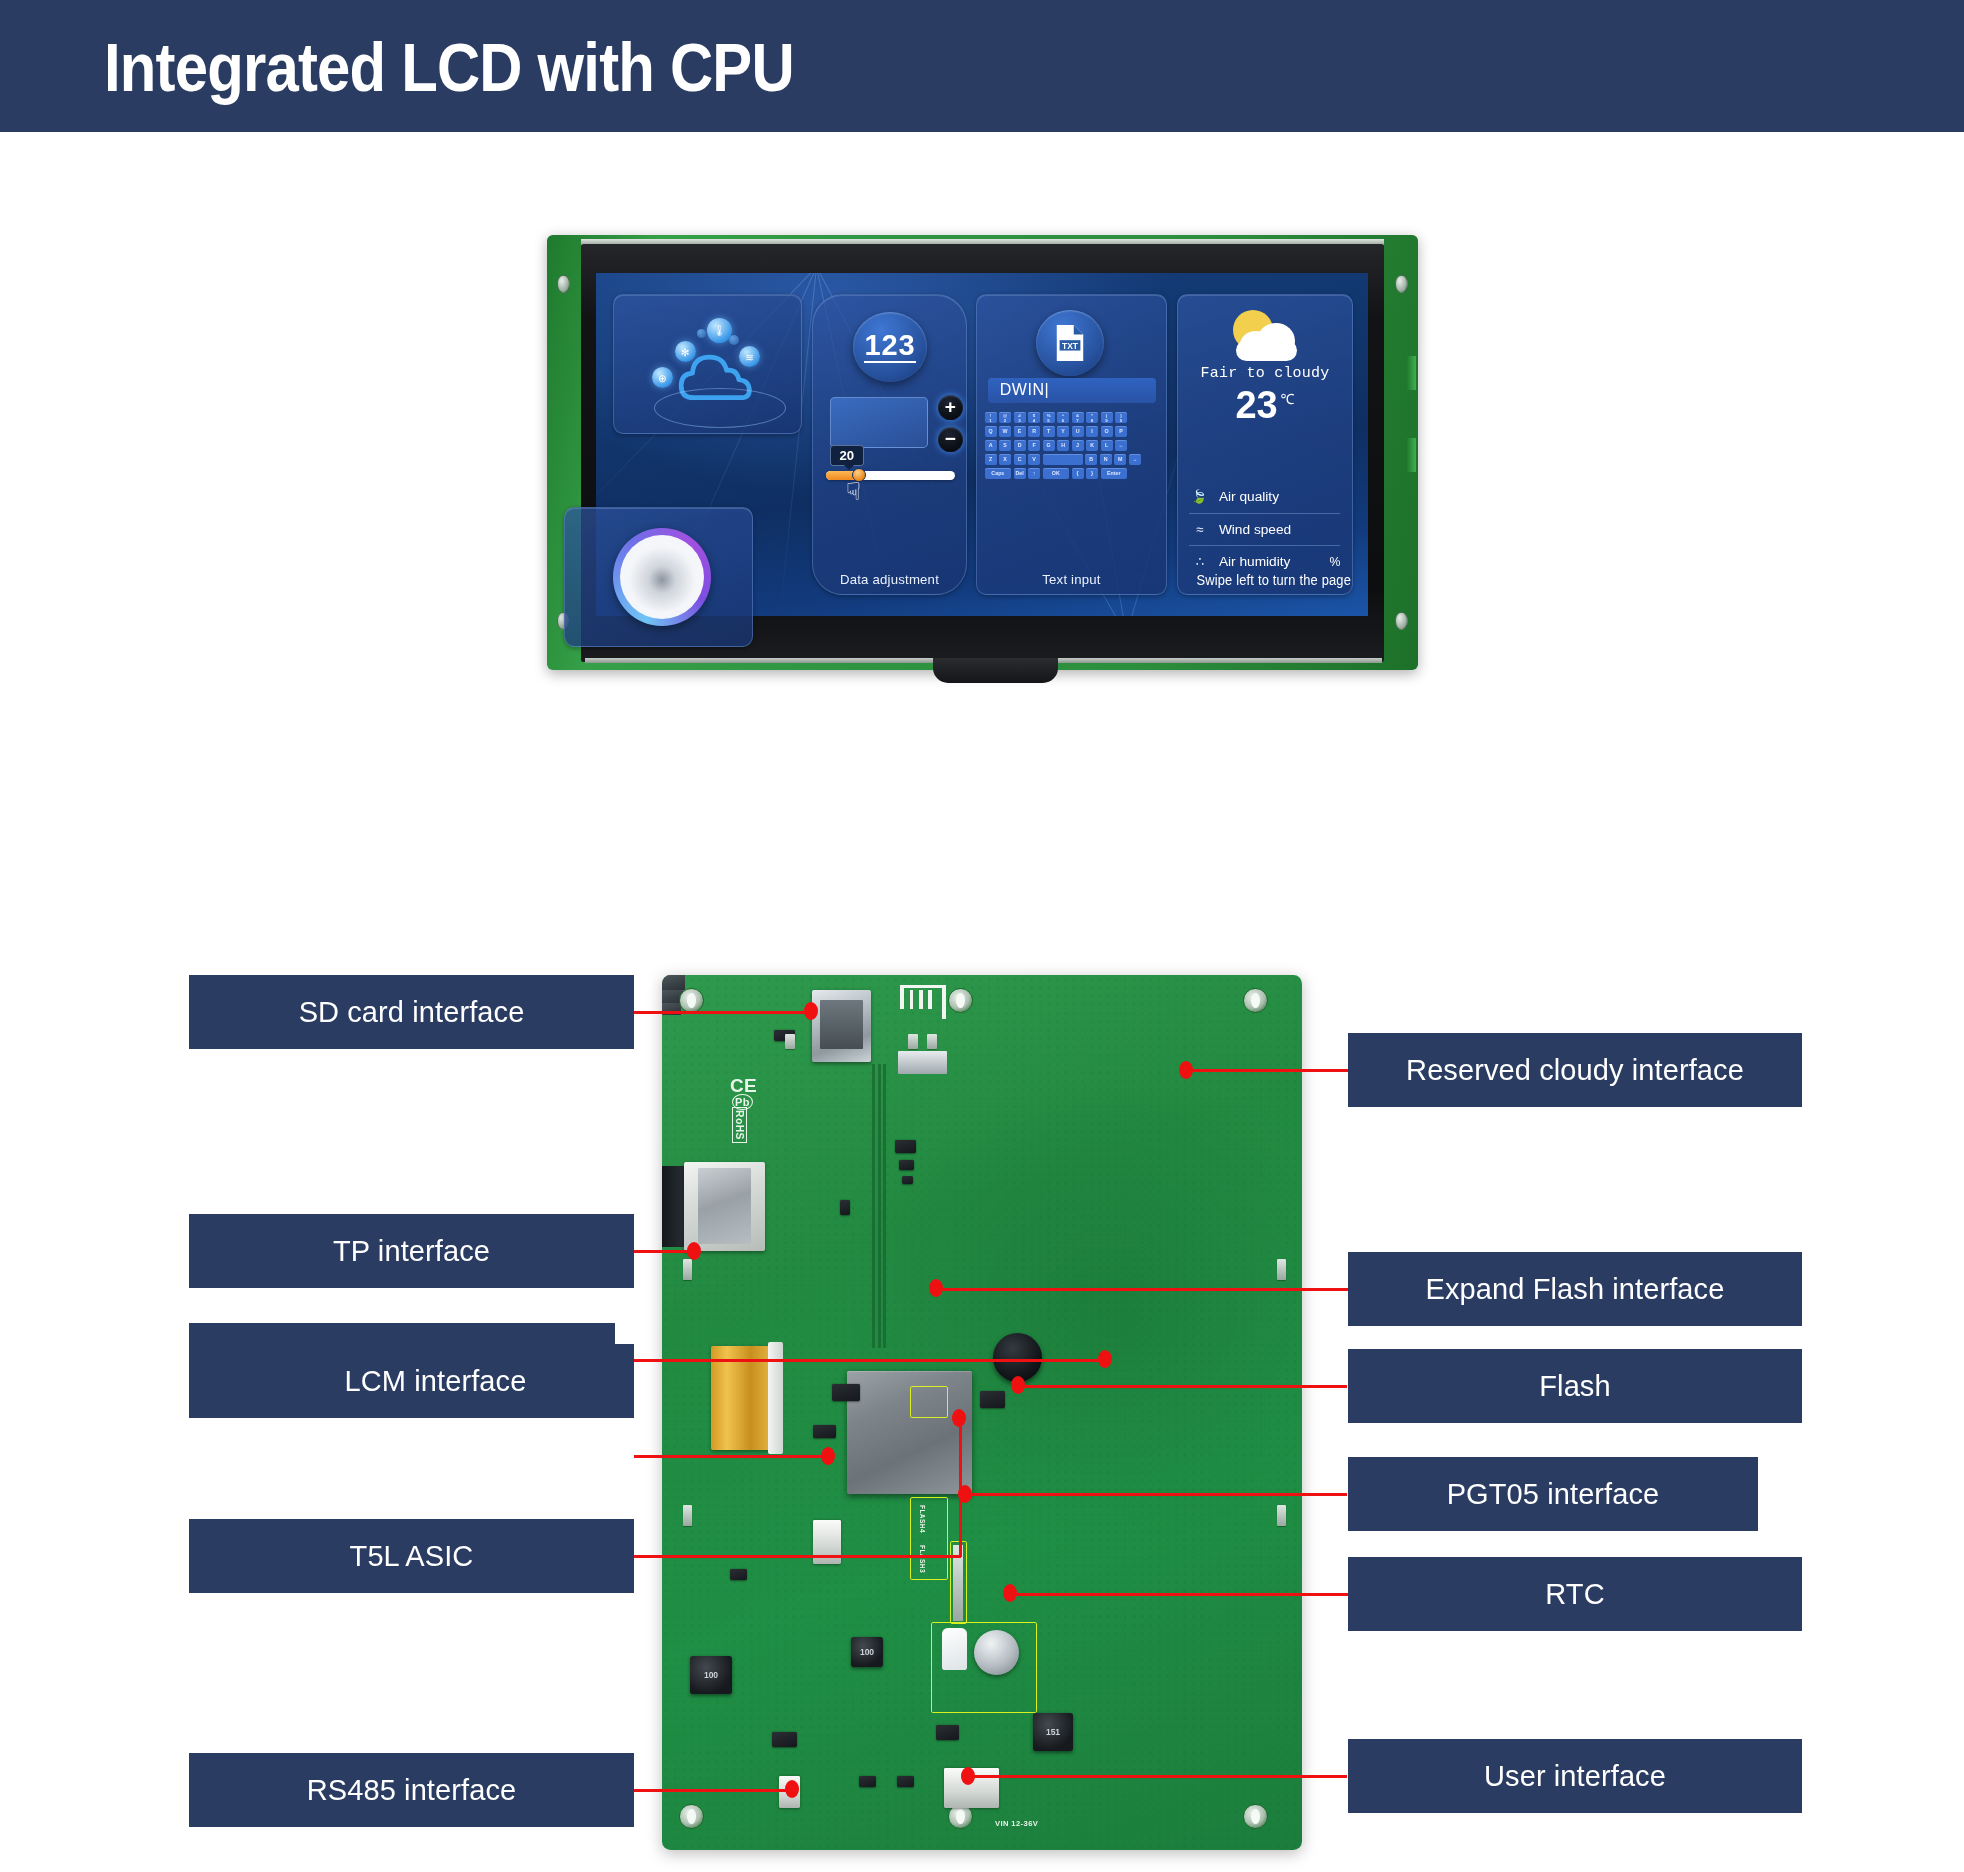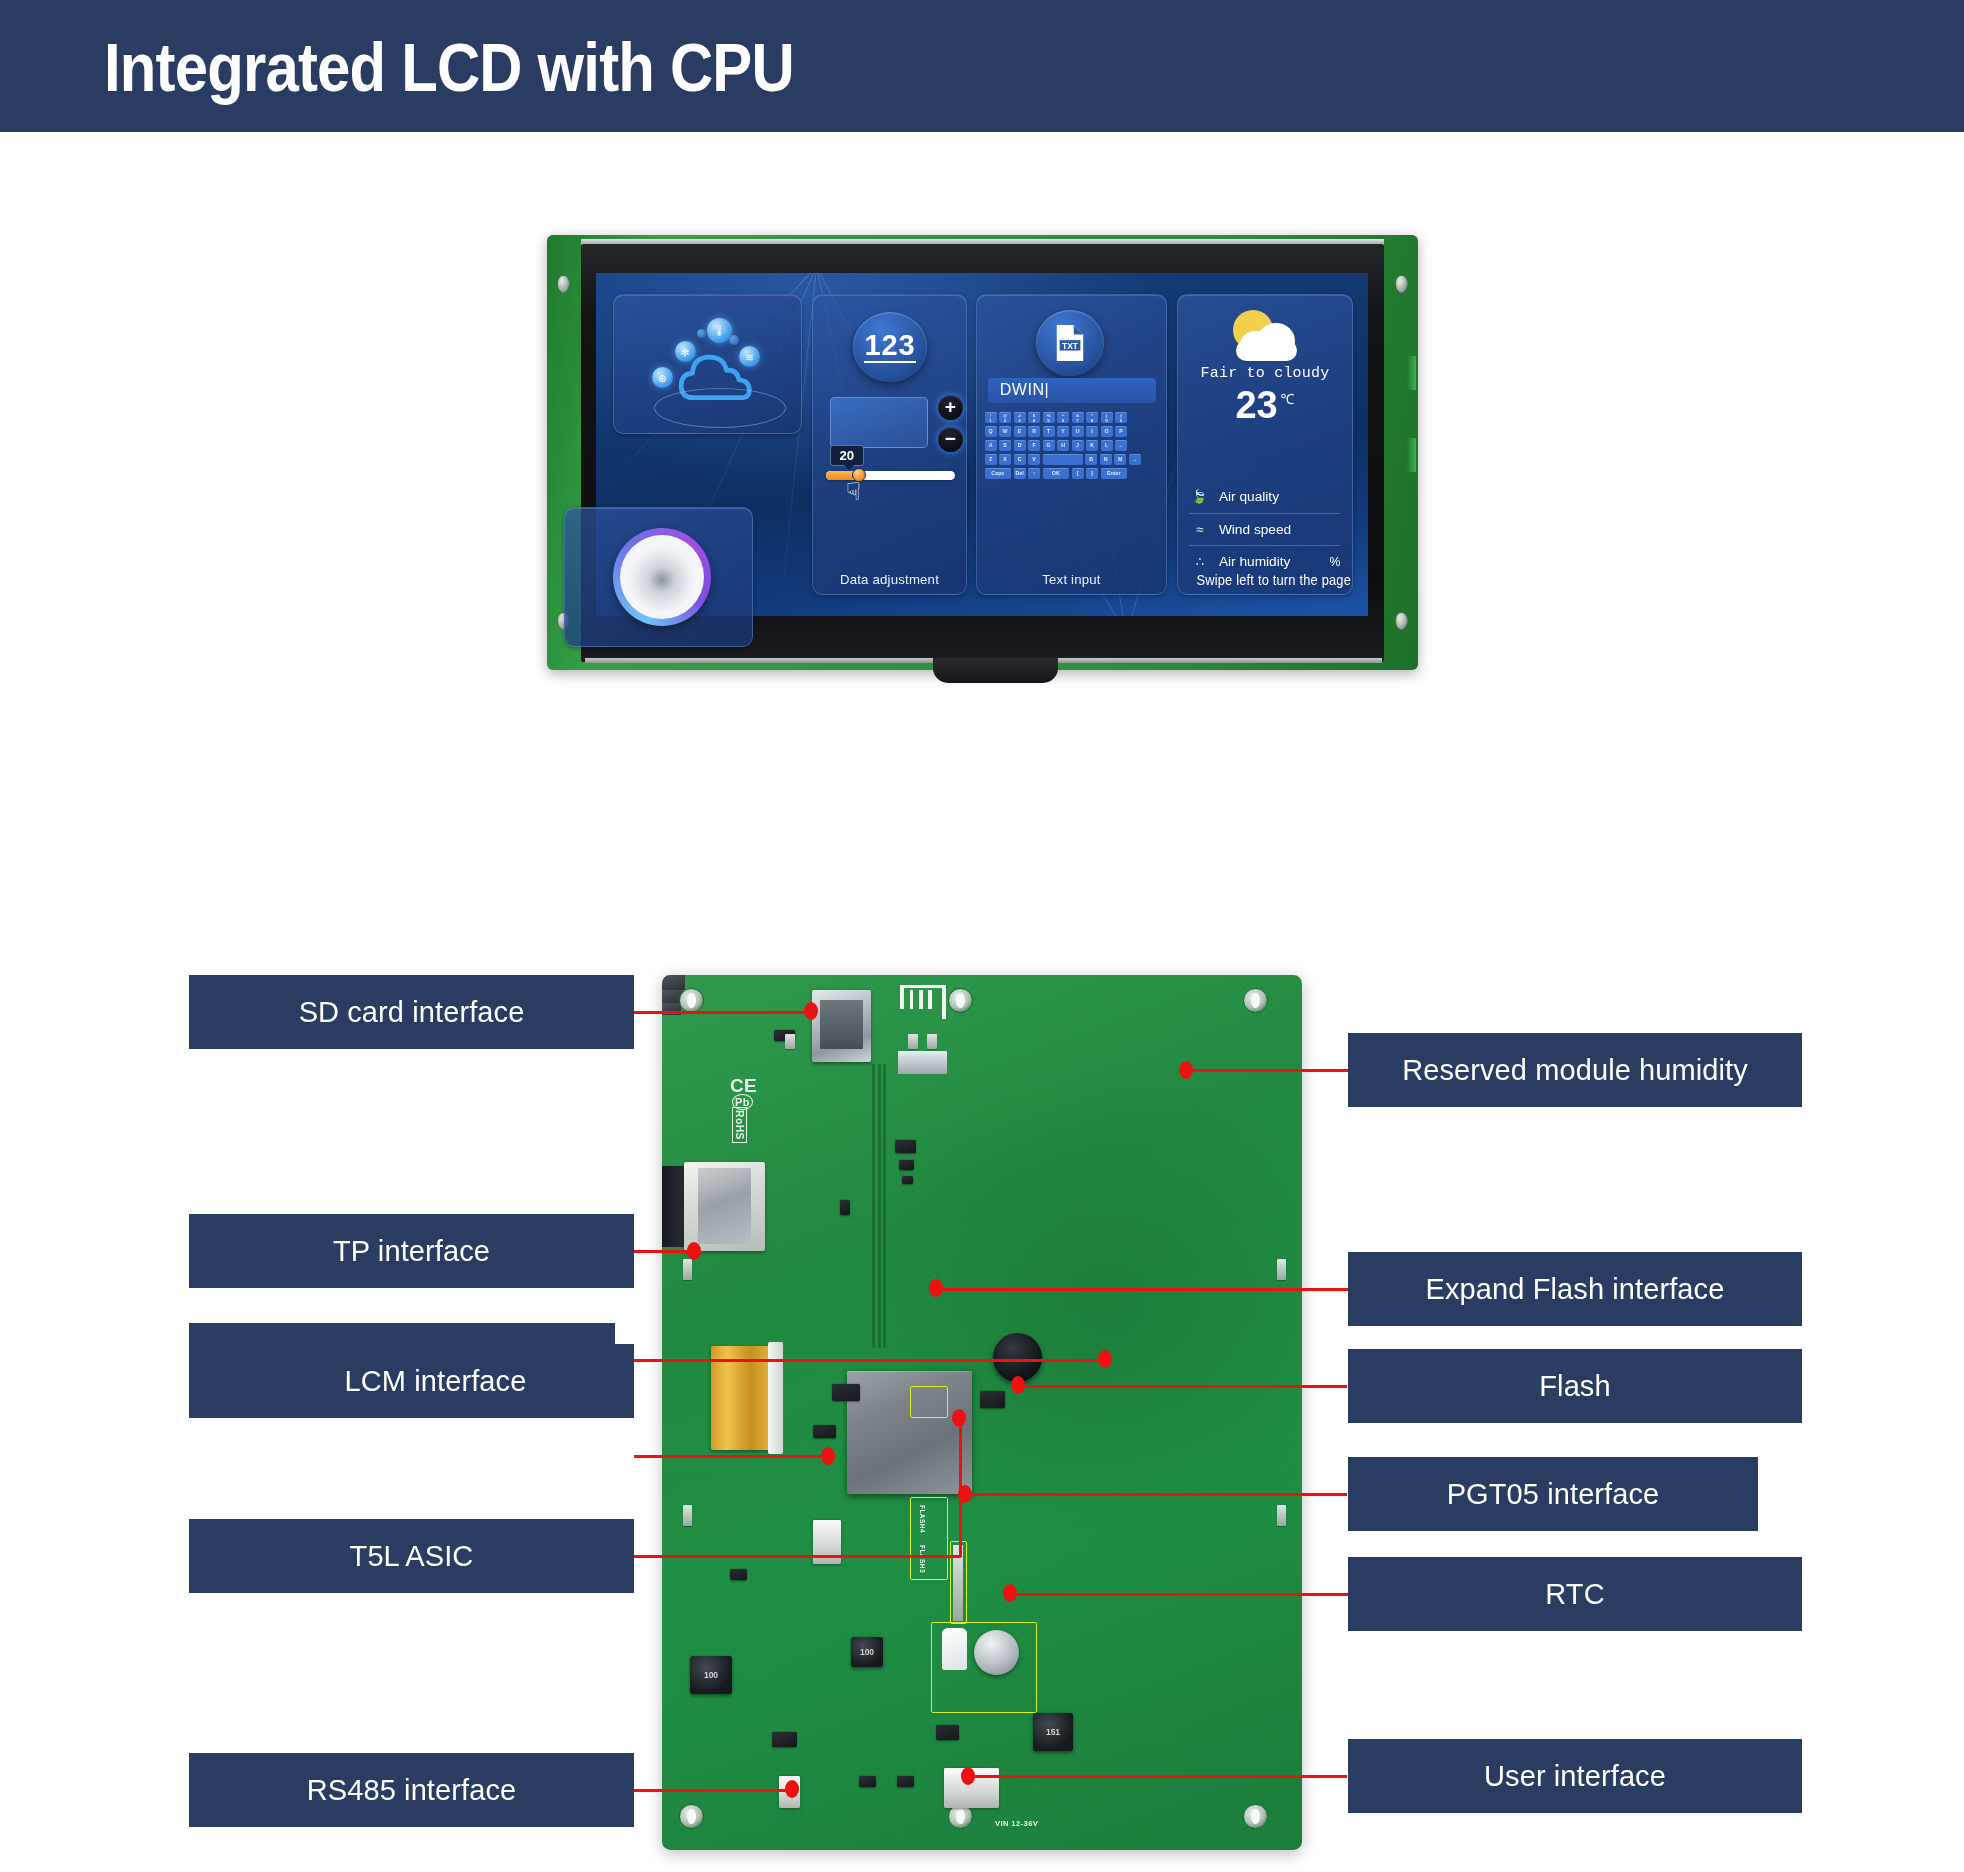--- a/index.html
+++ b/index.html
@@ -383,21 +383,21 @@
         <div class="bubble" style="left:3.8px;  top:49px; width:21px; height:21px;">⊕</div>
         <div class="bubble dot-bub" style="left:49px; top:11.4px; width:8.5px; height:8.5px;"></div>
         <div class="bubble dot-bub" style="left:81px; top:17px; width:10.4px; height:10.4px;"></div>
         <svg width="142" height="114" style="position:absolute;left:0;top:0;" viewBox="0 0 150 120">
           <path d="M48 84 q-13 0 -13 -13 q0 -12 12 -13 q1 -17 18 -17 q15 0 18 14 q11 -1 13 10 q11 1 11 11 q0 8 -9 8 z" fill="none" stroke="#3da3f0" stroke-width="5" stroke-linejoin="round"></path>
         </svg>
         <div class="ellipse-base"></div>
       </div>
     </div>
 
-    <div class="card" style="left:216px; top:21px; width:155px; height:301px;">
+    <div class="card" style="left:216px; top:21px; width:155px; height:301px;border-radius:31px;">
       <div class="round-btn" style="left:40px; top:17px; width:74px; height:70px;">
         <span id="num-btn-label">123</span>
       </div>
       <div style="position:absolute; left:17px; top:102px; width:98px; height:51px; border-radius:4.7px;
                   background:linear-gradient(160deg,#3a6cc0,#2a4f96); border:0.9px solid rgba(150,190,245,.5);"></div>
       <div class="dark-round" style="left:125px; top:100px; width:24.6px; height:24.6px;">+</div>
       <div class="dark-round" style="left:125px; top:132px; width:24.6px; height:24.6px;">−</div>
 
       <div id="slider-track" style="top:176px;">
         <div id="slider-fill"></div>
@@ -623,21 +623,21 @@
 
 <div class="callout" style="left:189px; top:1519px; width:445px; height:74px;">T5L ASIC</div>
 <div class="lead" style="left:634px; top:1555px; width:327px;"></div>
 <div class="lead-v" style="left:959px; top:1418px; height:139px;"></div>
 <div class="dot-end" style="left:952px; top:1409px;"></div>
 
 <div class="callout" style="left:189px; top:1753px; width:445px; height:74px;">RS485 interface</div>
 <div class="lead" style="left:634px; top:1789px; width:157px;"></div>
 <div class="dot-end" style="left:785px; top:1780px;"></div>
 
-<div class="callout" style="left:1348px; top:1033px; width:454px; height:74px;">Reserved module humidity</div>
+<div class="callout" style="left:1348px; top:1033px; width:454px; height:74px;">Reserved cloudy interface</div>
 <div class="lead" style="left:1185px; top:1069px; width:163px;"></div>
 <div class="dot-end" style="left:1179px; top:1061px;"></div>
 
 <div class="callout" style="left:1348px; top:1252px; width:454px; height:74px;">Expand Flash interface</div>
 <div class="lead" style="left:935px; top:1288px; width:413px;"></div>
 <div class="dot-end" style="left:929px; top:1279px;"></div>
 
 <div class="callout" style="left:1348px; top:1349px; width:454px; height:74px;">Flash</div>
 <div class="lead" style="left:1018px; top:1385px; width:329px;"></div>
 <div class="dot-end" style="left:1011px; top:1376px;"></div>

